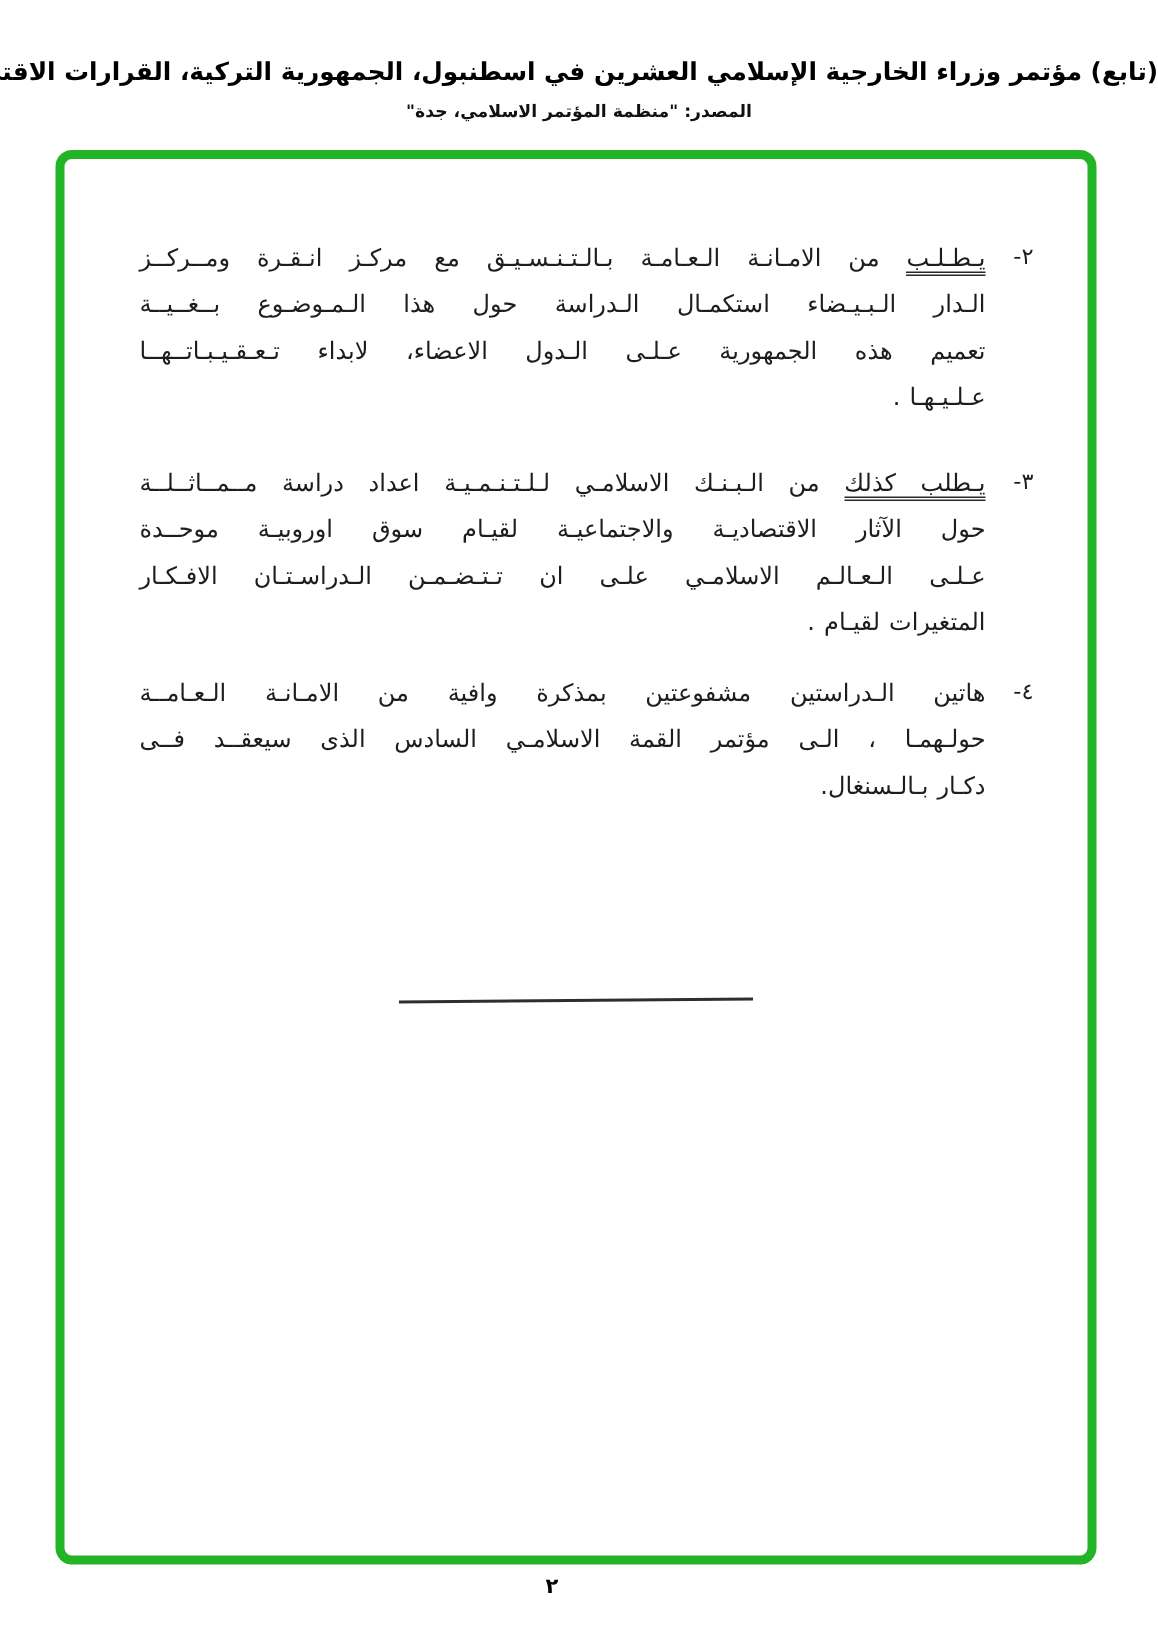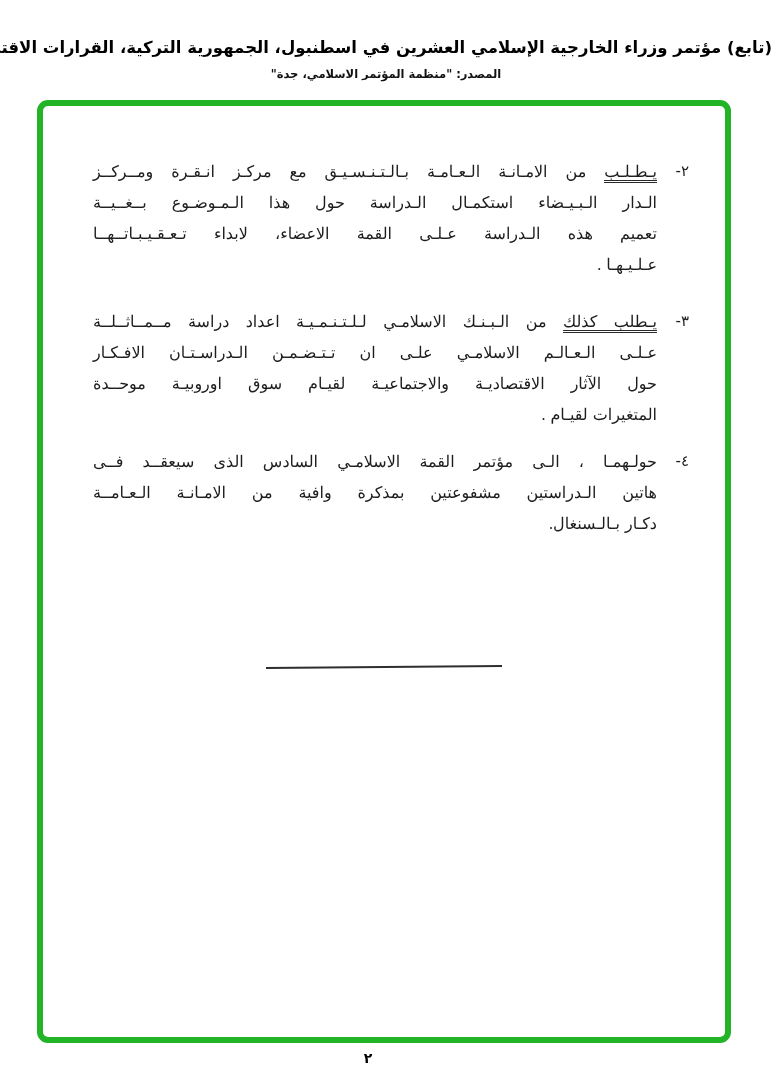--- a/index.html
+++ b/index.html
@@ -25,21 +25,21 @@
     position:absolute; top:50px; right:36px; left:50px;
     direction:rtl; color:#1d1d1d; font-size:16px;
   }
   .para { display:flex; }
   .para.gap-a { margin-bottom:26px; }
   .para.gap-b { margin-bottom:16px; }
   .para-num {
     flex:none; width:26px; line-height:31px; font-size:15px;
     text-align:right; color:#1d1d1d;
   }
-  .para-text { flex:1; min-width:0; padding-right:6px;font-family:Liberation Serif, serif; }
+  .para-text { flex:1; min-width:0; padding-right:6px; }
   .line {
     line-height:31px; text-align:justify; text-align-last:justify;
     word-spacing:1px;
   }
   .line.last { text-align:left; text-align-last:right; }
   .lead { border-bottom:3px double #2a2a2a; }
   .divider {
     position:absolute; left:266px; top:666px; width:236px; height:0;
     border-top:2px solid #2e2e2e; transform:rotate(-0.5deg);
   }
@@ -58,40 +58,40 @@
   <div class="hdr-line2">المصدر:  "منظمة المؤتمر الاسلامي، جدة"</div>
 
   <div class="scan-frame">
     <div class="scan-content">
 
       <div class="para gap-a">
         <div class="para-num">٢-</div>
         <div class="para-text">
           <div class="line"><span class="lead">يـطـلـب</span><span> من الامـانـة الـعـامـة بـالـتـنـسـيـق مع مركـز انـقـرة ومــركــز</span></div>
           <div class="line">الـدار الـبـيـضاء استكمـال الـدراسة حول هذا الـمـوضـوع بــغــيــة</div>
-          <div class="line">تعميم هذه الـدراسة عـلـى القمة الاعضاء، لابداء تـعـقـيـبـاتــهــا</div>
+          <div class="line">تعميم هذه الجمهورية عـلـى الـدول الاعضاء، لابداء تـعـقـيـبـاتــهــا</div>
           <div class="line last">عـلـيـهـا .</div>
         </div>
       </div>
 
       <div class="para gap-b">
         <div class="para-num">٣-</div>
         <div class="para-text">
           <div class="line"><span class="lead">يـطلب كذلك</span><span> من الـبـنـك الاسلامـي لـلـتـنـمـيـة اعداد دراسة مــمــاثــلــة</span></div>
+          <div class="line">حول الآثار الاقتصاديـة والاجتماعيـة لقيـام سوق اوروبيـة موحــدة</div>
           <div class="line">عـلـى الـعـالـم الاسلامـي علـى ان تـتـضـمـن الـدراسـتـان الافـكـار</div>
-          <div class="line">حول الآثار الاقتصاديـة والاجتماعيـة لقيـام سوق اوروبيـة موحــدة</div>
           <div class="line last">المتغيرات لقيـام .</div>
         </div>
       </div>
 
       <div class="para">
         <div class="para-num">٤-</div>
         <div class="para-text">
+          <div class="line">هاتين الـدراستين مشفوعتين بمذكرة وافية من الامـانـة الـعـامــة</div>
           <div class="line">حولـهمـا ، الـى مؤتمر القمة الاسلامـي السادس الذى سيعقــد فــى</div>
-          <div class="line">هاتين الـدراستين مشفوعتين بمذكرة وافية من الامـانـة الـعـامــة</div>
           <div class="line last">دكـار بـالـسنغال.</div>
         </div>
       </div>
 
     </div>
   </div>
 
   <div class="divider"></div>
 
   <div class="page-number">٢</div>

